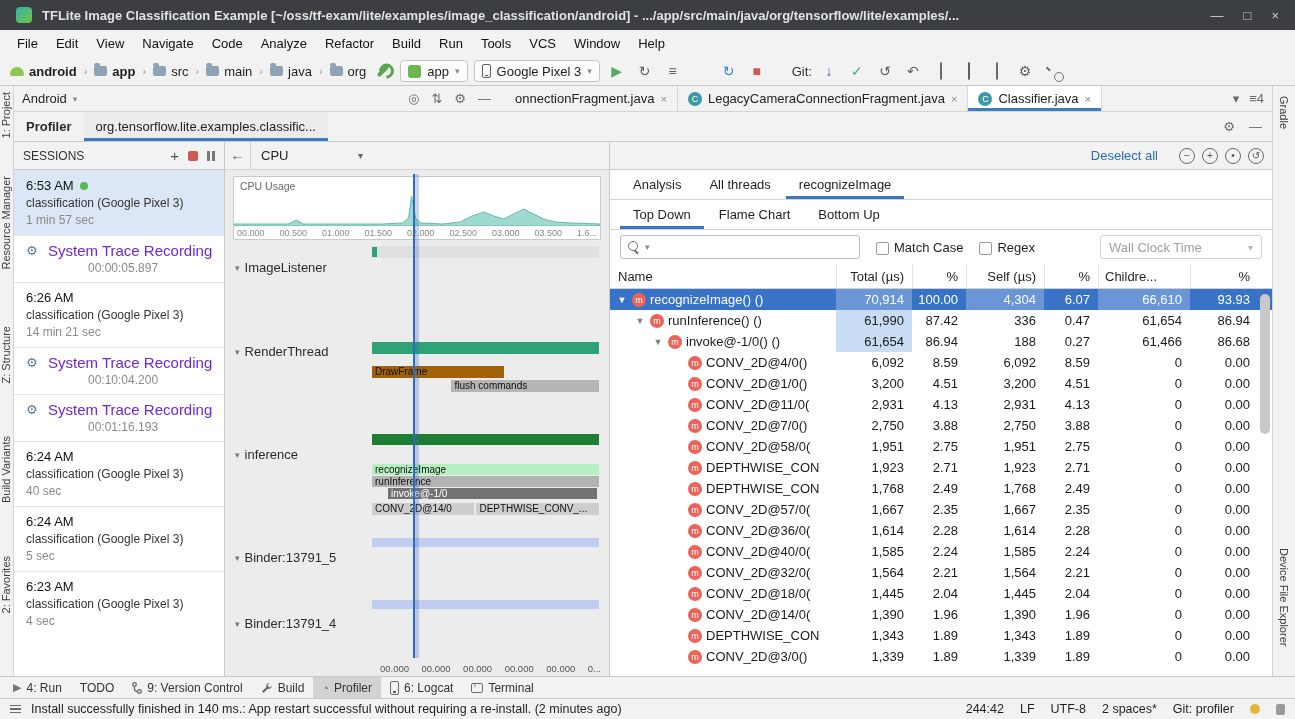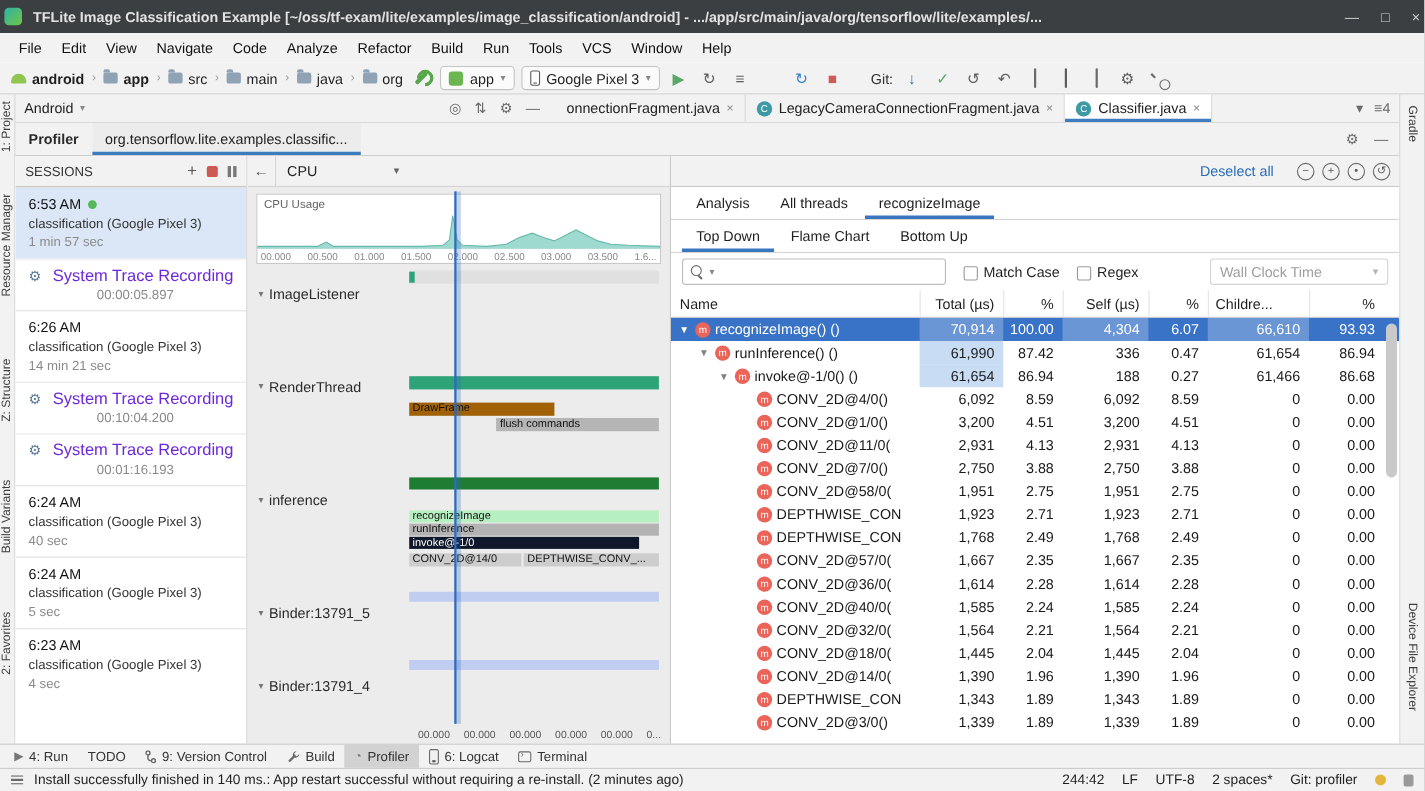--- a/index.html
+++ b/index.html
@@ -1,19 +1,19 @@
 <!DOCTYPE html>
 <html><head>
 <meta charset="utf-8">
 <style>
 *{box-sizing:border-box;margin:0;padding:0}
 body{font-family:"Liberation Sans","DejaVu Sans",sans-serif;background:#888}
 #app{position:relative;width:1295px;height:719px;background:#fff;overflow:hidden;font-size:13px;color:#1f1f1f}
 
-#titlebar{position:absolute;top:0;left:0;right:0;height:30px;background:#3c3f41;color:#d8d8d8;display:flex;align-items:center;padding:0 4px;gap:10px}
+#titlebar{position:absolute;top:0;left:0;right:0;height:30px;background:#3c3f41;color:#d8d8d8;display:flex;align-items:center;padding:0 16px;gap:10px}
 .as-logo{width:16px;height:16px;border-radius:4px;background:linear-gradient(135deg,#2fb3a6,#71c544);flex:none}
 .tb-title{font-size:13px;font-weight:bold;color:#e2e2e2;white-space:nowrap;overflow:hidden}
 .win-btns{margin-left:auto;display:flex;gap:20px;color:#cfcfcf;font-size:13px}
 .win-btns span{cursor:default}
 
 #menubar{position:absolute;top:30px;left:0;right:0;height:27px;background:#f2f2f2;display:flex;align-items:center;padding-left:8px}
 .menu-item{padding:4px 9px;color:#111}
 
 #toolbar{position:absolute;top:57px;left:0;right:0;height:29px;background:#f2f2f2;border-bottom:1px solid #c9c9c9;display:flex;align-items:center;padding:0 10px;gap:6px;white-space:nowrap}
 .crumb{display:flex;align-items:center;gap:5px}
@@ -412,21 +412,21 @@
             <span class="arr">▾</span>
             <span>inference</span>
           </div>
         <div class="lane" style="top:32px;height:11px;background:transparent">
             <span class="bar" style="left:0;right:0;background:#b7f0c0;line-height:11px">recognizeImage</span>
           </div>
         <div class="lane" style="top:44px;height:11px;background:transparent">
             <span class="bar" style="left:0;right:0;background:#b3b3b3;line-height:11px">runInference</span>
           </div>
         <div class="lane" style="top:56px;height:11px;background:transparent">
-            <span class="bar" style="left:0;width:92%;background:#0f172a;color:#fff;line-height:11px">invoke@-1/0</span>
+            <span class="bar" style="left:16px;width:92%;background:#737373;color:#fff;line-height:11px">invoke@-1/0</span>
           </div>
         <div class="lane" style="top:71px;background:transparent">
           <span class="bar" style="left:0;width:45%;background:#cdcdcd">CONV_2D@14/0</span>
           <span class="bar" style="left:46%;right:0;background:#cdcdcd">DEPTHWISE_CONV_...</span>
         </div>
       </div>
       <div class="thr" style="height:64px">
         <div class="lane" style="top:6px;height:9px;background:#c0cdf0"></div>
         <div class="thr-label" style="top:18px">
             <span class="arr">▾</span>

